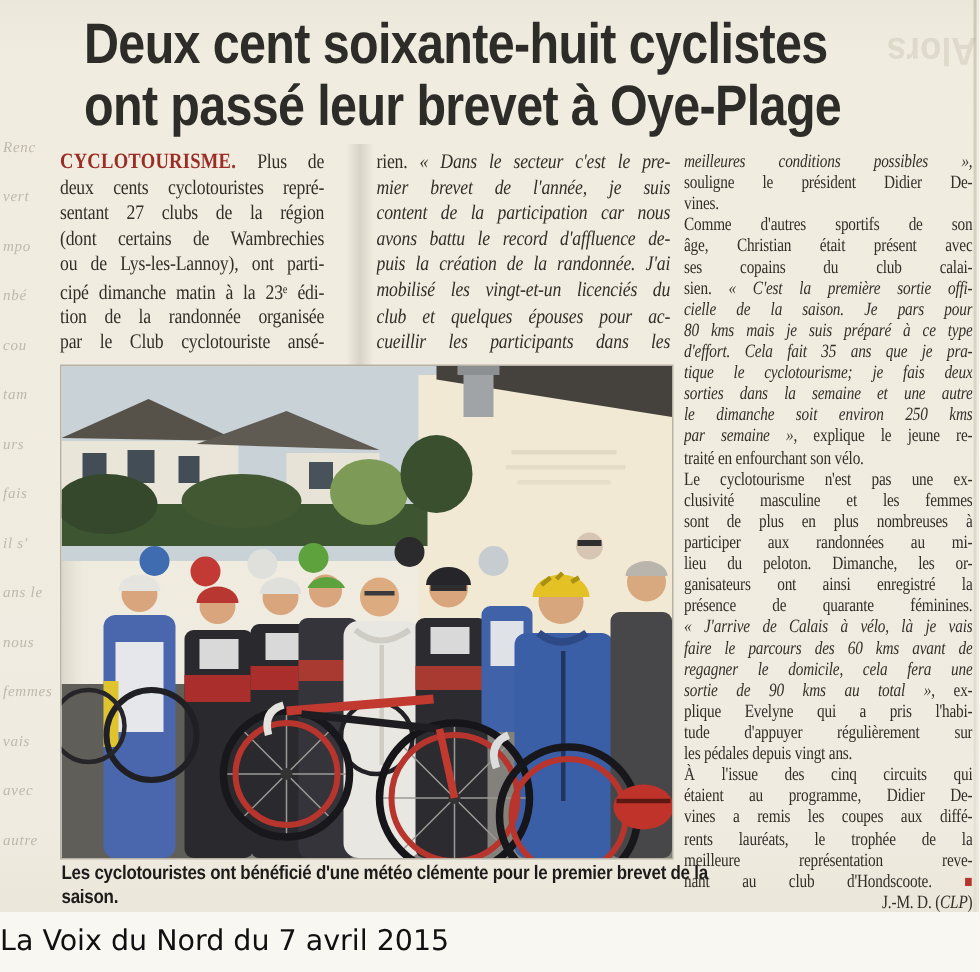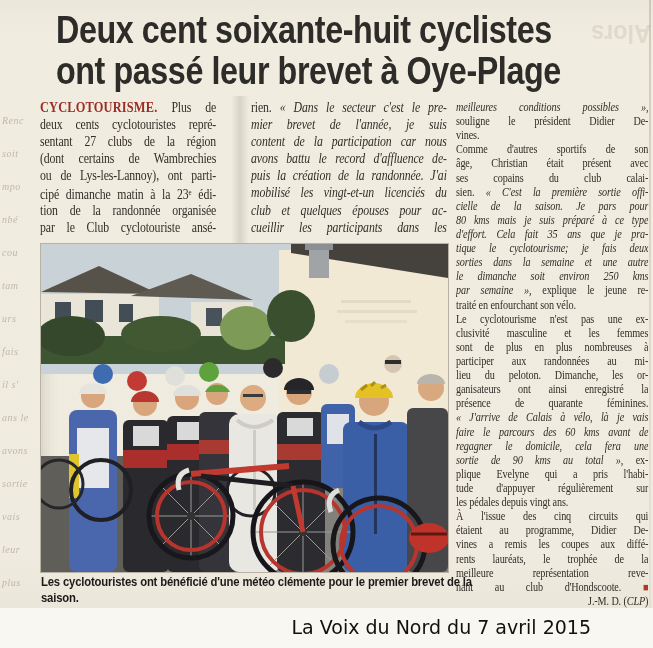--- a/index.html
+++ b/index.html
@@ -32,51 +32,51 @@
         background:linear-gradient(90deg,rgba(90,85,75,0),rgba(90,85,75,.16),rgba(90,85,75,0));}
   .photo{position:absolute;left:40px;top:243px;width:407px;height:328px;
         border:1px solid #b8b2a4;box-shadow:inset 0 0 18px rgba(60,50,30,.22);overflow:hidden;}
   .photo svg{display:block;}
   .caption{position:absolute;left:41px;top:574px;width:470px;
         font-family:"Liberation Sans", sans-serif;font-weight:700;
         font-size:13px;line-height:15.5px;color:#1c1b19;letter-spacing:-.2px;
         transform:scaleX(.87);transform-origin:0 0;white-space:nowrap;}
   .bottom-band{position:absolute;left:0;top:608px;width:653px;height:40px;
         background:#f9f7f2;}
-  .source-line{width:100%;text-align:right;padding-right:62px;box-sizing:border-box;
+  .source-line{width:100%;text-align:left;padding-right:62px;box-sizing:border-box;
         font-family:"DejaVu Sans", sans-serif;font-size:19px;line-height:38px;color:#101010;}
-  .bleed-left{position:absolute;left:2px;top:104px;width:34px;
+  .bleed-left{position:absolute;left:2px;top:82px;width:34px;
         font-size:10px;line-height:33px;font-style:italic;
         color:rgba(110,100,88,.38);letter-spacing:.5px;overflow:hidden;height:520px;}
   .bleed-tr{position:absolute;left:556px;top:18px;width:100px;
         font-family:"Liberation Sans", sans-serif;font-weight:700;font-size:26px;
         color:rgba(140,130,112,.17);transform:rotate(180deg) scaleX(.9);}
 </style>
 </head>
 <body>
 
 <div class="page">
   <div class="scan">
 
     <div class="bleed-left">
         <div>Renc</div>
-        <div>soit</div>
+        <div>vert</div>
         <div>mpo</div>
         <div>nbé</div>
         <div>cou</div>
         <div>tam</div>
         <div>urs</div>
         <div>fais</div>
         <div>il s'</div>
         <div>ans le</div>
-        <div>avons</div>
-        <div>sortie</div>
+        <div>nous</div>
+        <div>femmes</div>
         <div>vais</div>
-        <div>leur</div>
-        <div>plus</div>
+        <div>avec</div>
+        <div>autre</div>
       </div>
     <div class="bleed-tr">Alors</div>
 
     <h1 class="headline" style="margin:0;">
       <div>Deux cent soixante-huit cyclistes</div>
       <div>ont passé leur brevet à Oye-Plage</div>
     </h1>
 
     <div class="fold"></div>
 

